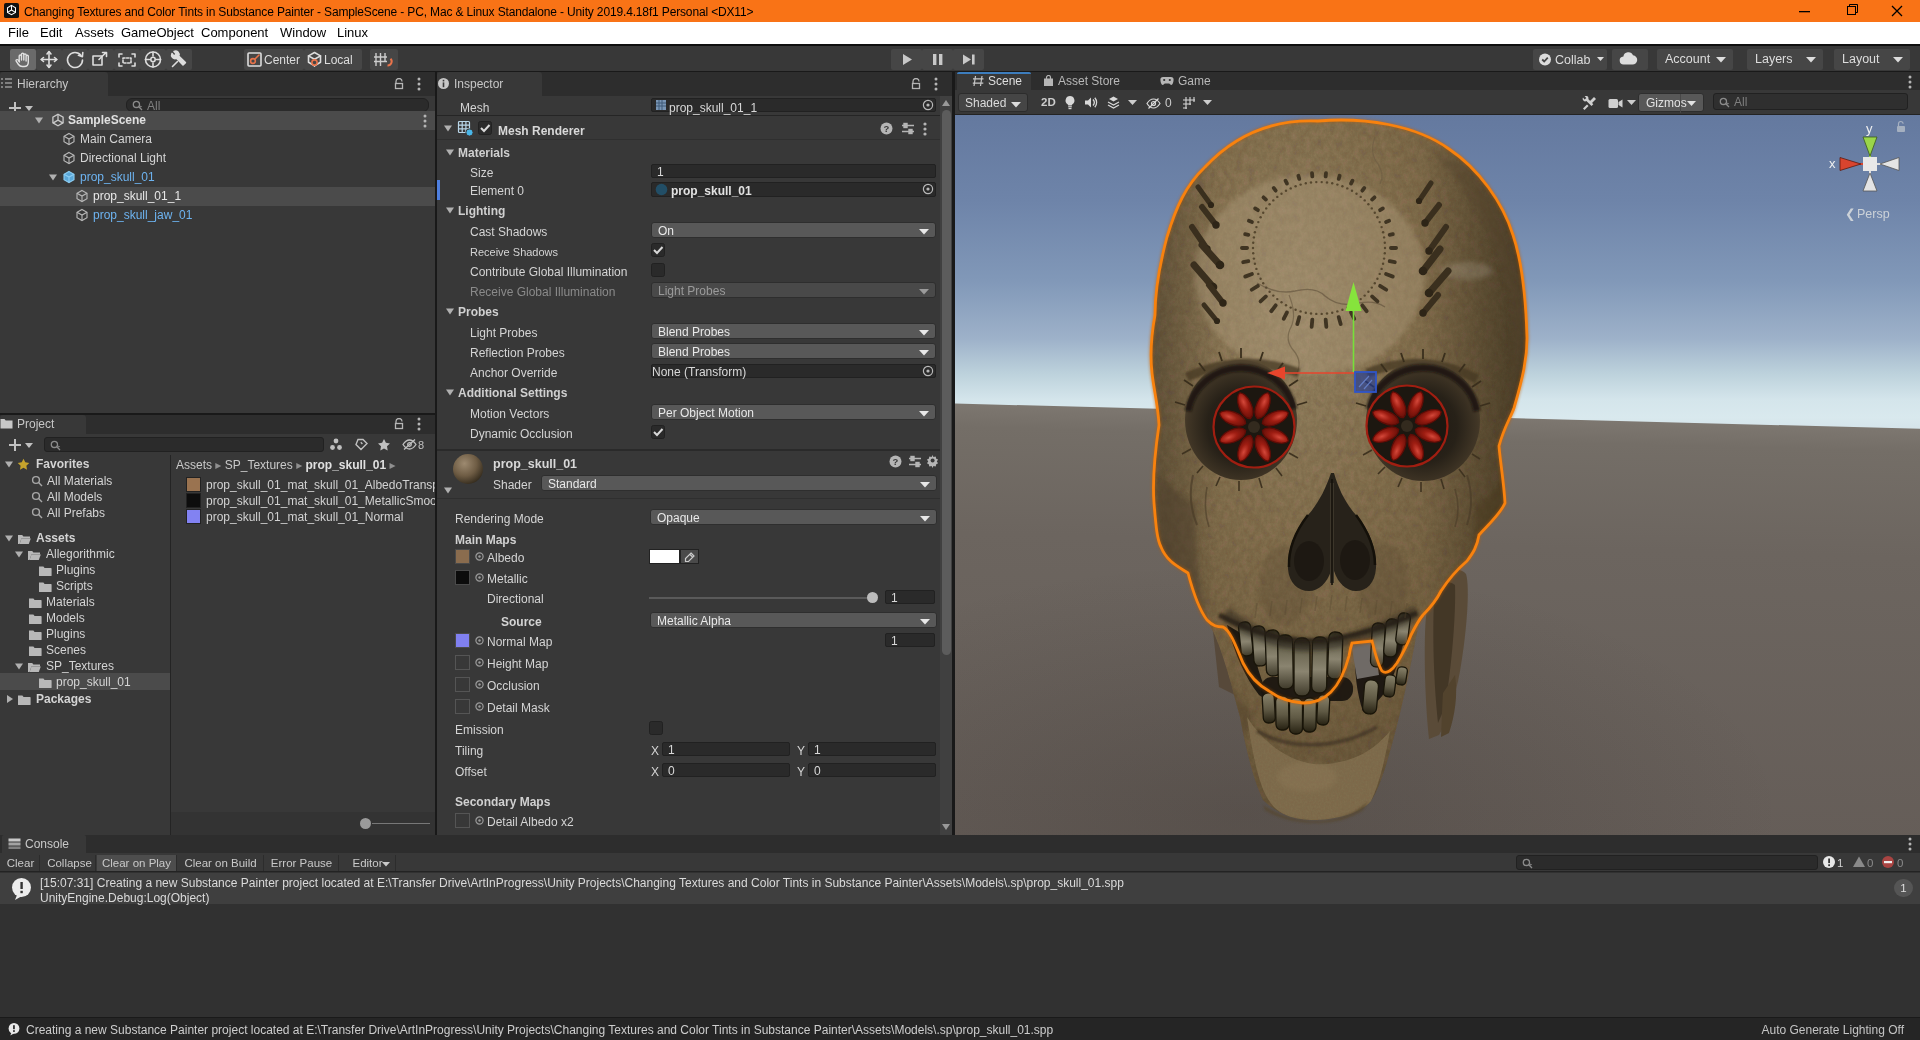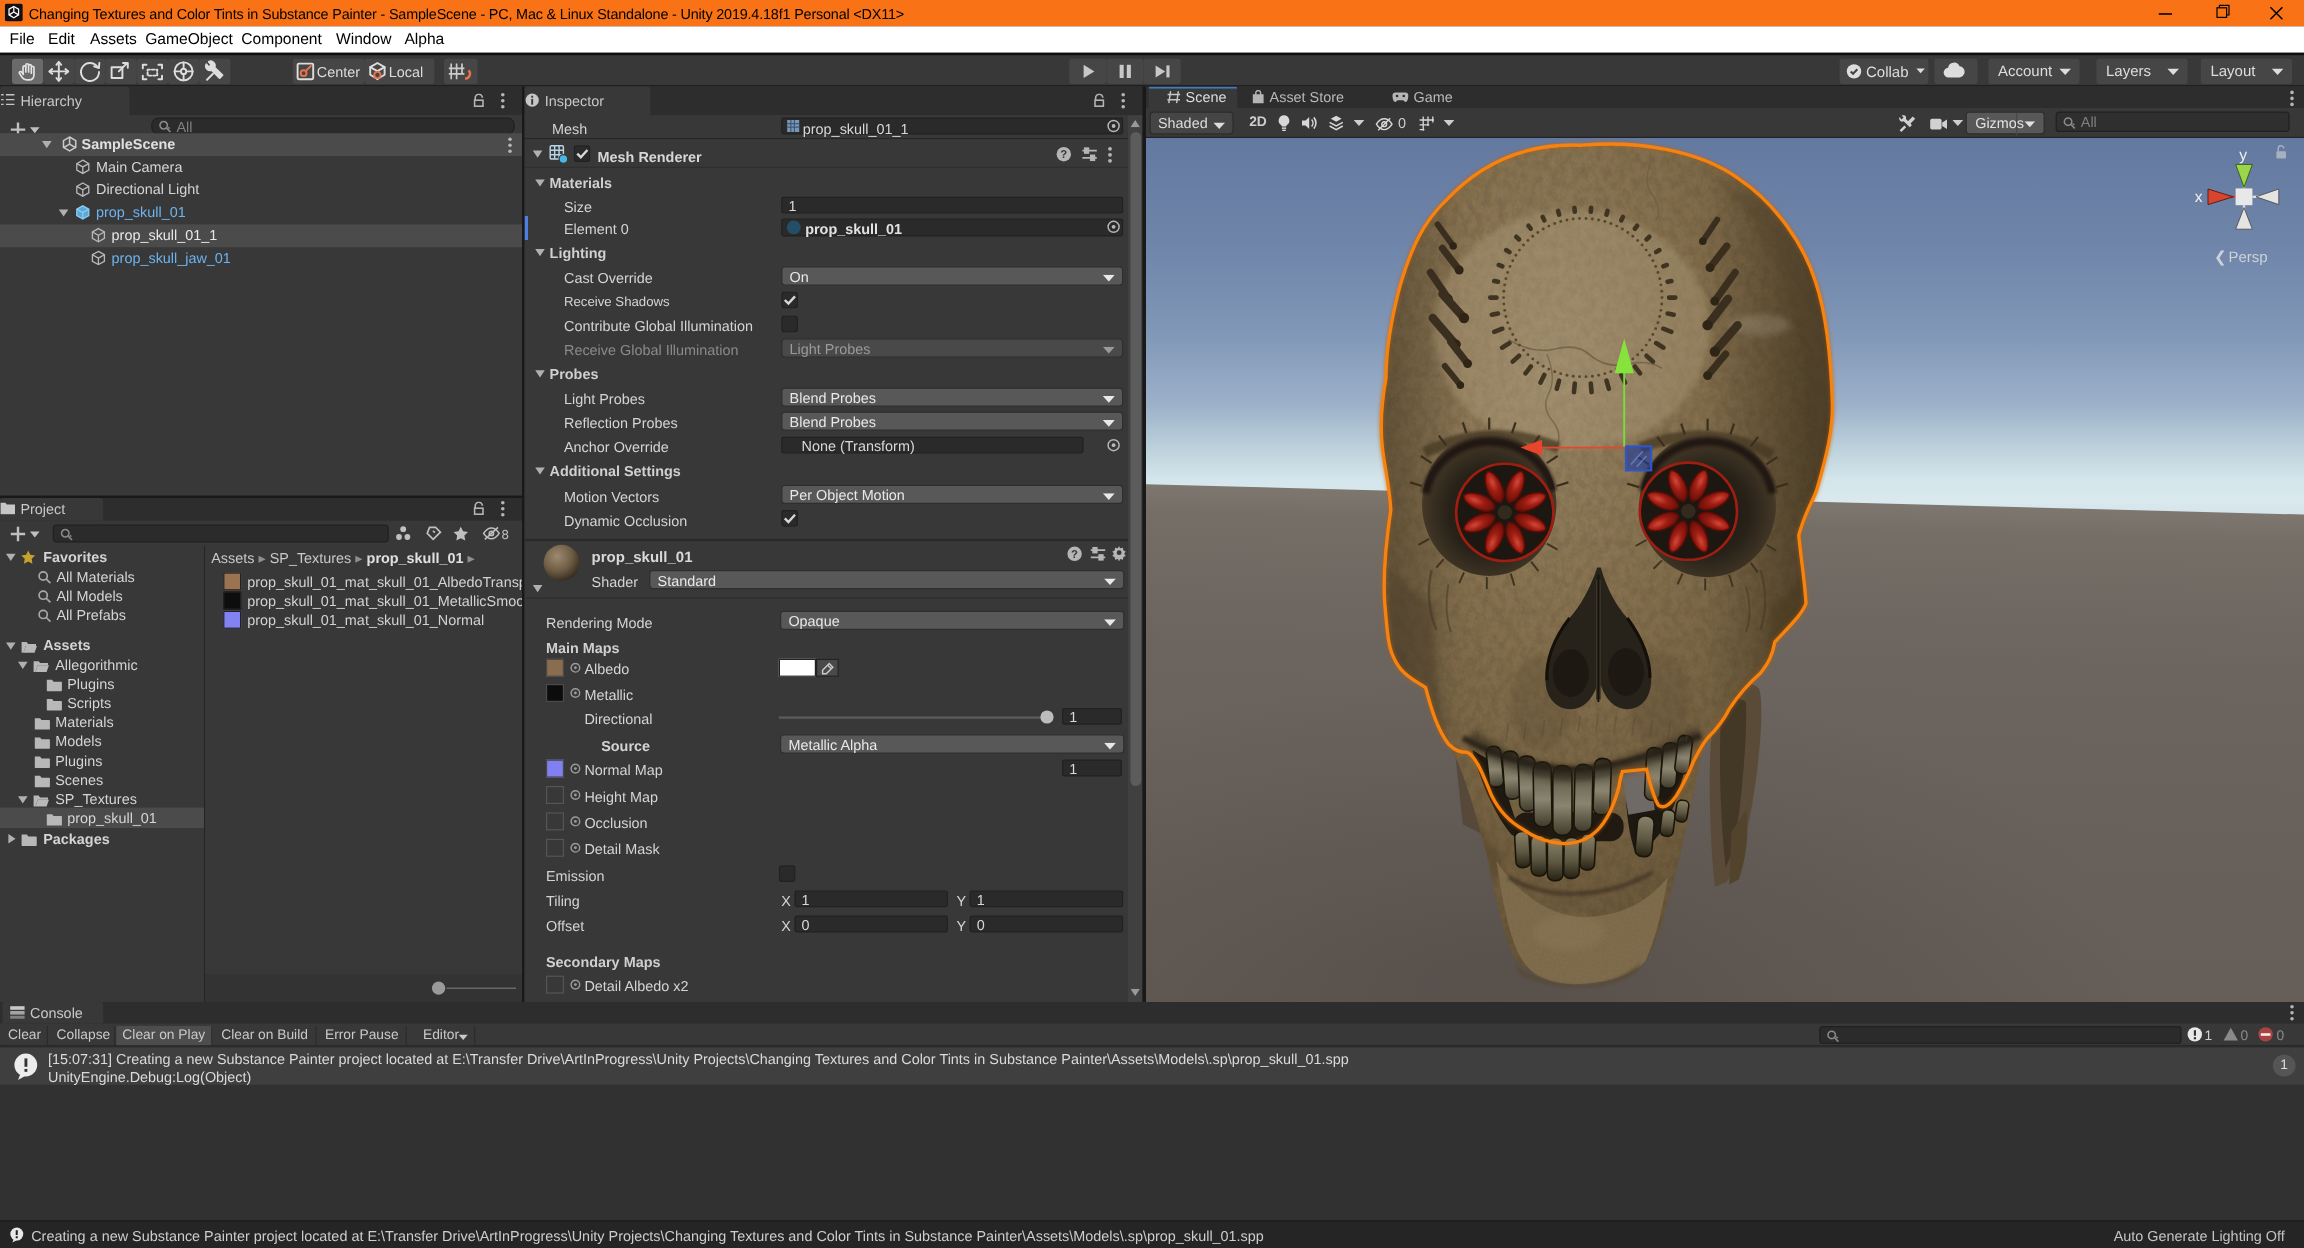--- a/index.html
+++ b/index.html
@@ -34,21 +34,21 @@
           <path d="M18 6l10 10M28 6l-10 10" stroke="#000" stroke-width="1.3"></path>
         </svg></div>
 </div>
 <div id="menubar">
       <span style="position:absolute;left:8px;top:0;line-height:22px">File</span>
       <span style="position:absolute;left:40px;top:0;line-height:22px">Edit</span>
       <span style="position:absolute;left:75px;top:0;line-height:22px">Assets</span>
       <span style="position:absolute;left:121px;top:0;line-height:22px">GameObject</span>
       <span style="position:absolute;left:201px;top:0;line-height:22px">Component</span>
       <span style="position:absolute;left:280px;top:0;line-height:22px">Window</span>
-      <span style="position:absolute;left:337px;top:0;line-height:22px">Alpha</span>
+      <span style="position:absolute;left:337px;top:0;line-height:22px">Linux</span>
     </div>
 <div id="toolbar">
 <div style="position:absolute;left:10px;top:3px;width:26px;height:21px;background:#6a6a6a;border-radius:2px"><svg width="26" height="21" viewBox="0 0 26 21">
           <g stroke="#e2e2e2" stroke-width="1.4" fill="none" stroke-linecap="round" stroke-linejoin="round">
             <path d="M9.2 12.5V7.1a1.15 1.15 0 0 1 2.3 0"></path>
             <path d="M11.5 11V5.3a1.15 1.15 0 0 1 2.3 0"></path>
             <path d="M13.8 11V6a1.15 1.15 0 0 1 2.3 0"></path>
             <path d="M16.1 12V7.3a1.1 1.1 0 0 1 2.2 0V13.2c0 2.6-1.6 4.3-4.2 4.3h-1.8c-1.7 0-2.9-.7-3.8-2l-2.3-3.4c-.5-.8.3-1.8 1.2-1.4.5.2 1 .6 1.4 1.2l.7 1"></path>
           </g>
         </svg></div>
@@ -448,21 +448,21 @@
       </svg>
       <span style="position:absolute;left:234px;top:88px;font-weight:bold;color:#e2e2e2;font-size:12px;line-height:14px;white-space:nowrap">prop_skull_01</span>
       <svg width="12" height="12" style="position:absolute;left:485px;top:87px" viewBox="0 0 12 12">
         <circle cx="6" cy="6" r="4.6" fill="none" stroke="#b8b8b8" stroke-width="1.2"></circle>
         <circle cx="6" cy="6" r="1.6" fill="#b8b8b8"></circle>
       </svg>
       <svg width="10" height="10" style="position:absolute;left:8px;top:109px" viewBox="0 0 10 10">
         <path d="M1 2.5l8 0-4 6z" fill="#b0b0b0"></path>
       </svg>
       <span style="position:absolute;left:21px;top:108px;font-weight:bold;color:#d0d0d0;font-size:12px;line-height:14px;white-space:nowrap">Lighting</span>
-      <span style="position:absolute;left:33px;top:129px;font-weight:normal;color:#d4d4d4;font-size:12px;line-height:14px;white-space:nowrap">Cast Override</span>
+      <span style="position:absolute;left:33px;top:129px;font-weight:normal;color:#d4d4d4;font-size:12px;line-height:14px;white-space:nowrap">Cast Shadows</span>
       <div style="position:absolute;left:214px;top:126px;width:285px;height:16px;background:#585858;border:1px solid #2e2e2e;border-radius:3px;line-height:16px;padding-left:6px;color:#e8e8e8">On
     <svg width="10" height="6" style="position:absolute;right:6px;top:6px">
           <path d="M0 0l5 5.6L10 0z" fill="#e8e8e8"></path>
         </svg></div>
       <span style="position:absolute;left:33px;top:149px;font-weight:normal;color:#d4d4d4;font-size:11px;line-height:14px;white-space:nowrap">Receive Shadows</span>
       <svg width="14" height="14" style="position:absolute;left:214px;top:147px" viewBox="0 0 14 14">
         <rect x="0.5" y="0.5" width="13" height="13" rx="2" fill="#2a2a2a" stroke="#212121"></rect>
         <path d="M3 7l3 3 5.5-6" stroke="#d8d8d8" stroke-width="2" fill="none"></path>
       </svg>
       <span style="position:absolute;left:33px;top:169px;font-weight:normal;color:#d4d4d4;font-size:12px;line-height:14px;white-space:nowrap">Contribute Global Illumination</span>
@@ -482,21 +482,21 @@
       <div style="position:absolute;left:214px;top:227px;width:285px;height:16px;background:#585858;border:1px solid #2e2e2e;border-radius:3px;line-height:16px;padding-left:6px;color:#e8e8e8">Blend Probes
     <svg width="10" height="6" style="position:absolute;right:6px;top:6px">
           <path d="M0 0l5 5.6L10 0z" fill="#e8e8e8"></path>
         </svg></div>
       <span style="position:absolute;left:33px;top:250px;font-weight:normal;color:#d4d4d4;font-size:12px;line-height:14px;white-space:nowrap">Reflection Probes</span>
       <div style="position:absolute;left:214px;top:247px;width:285px;height:16px;background:#585858;border:1px solid #2e2e2e;border-radius:3px;line-height:16px;padding-left:6px;color:#e8e8e8">Blend Probes
     <svg width="10" height="6" style="position:absolute;right:6px;top:6px">
           <path d="M0 0l5 5.6L10 0z" fill="#e8e8e8"></path>
         </svg></div>
       <span style="position:absolute;left:33px;top:270px;font-weight:normal;color:#d4d4d4;font-size:12px;line-height:14px;white-space:nowrap">Anchor Override</span>
-      <div style="position:absolute;left:214px;top:268px;width:252px;height:14px;background:#2a2a2a;border:1px solid #212121;border-radius:2px;line-height:14px;padding-left:16px;color:#d8d8d8">None (Transform)</div>
+      <div style="position:absolute;left:214px;top:268px;width:285px;height:14px;background:#2a2a2a;border:1px solid #212121;border-radius:2px;line-height:14px;padding-left:0;color:#d8d8d8">None (Transform)</div>
       <svg width="12" height="12" style="position:absolute;left:485px;top:269px" viewBox="0 0 12 12">
         <circle cx="6" cy="6" r="4.6" fill="none" stroke="#b8b8b8" stroke-width="1.2"></circle>
         <circle cx="6" cy="6" r="1.6" fill="#b8b8b8"></circle>
       </svg>
       <svg width="10" height="10" style="position:absolute;left:8px;top:291px" viewBox="0 0 10 10">
         <path d="M1 2.5l8 0-4 6z" fill="#b0b0b0"></path>
       </svg>
       <span style="position:absolute;left:21px;top:290px;font-weight:bold;color:#d0d0d0;font-size:12px;line-height:14px;white-space:nowrap">Additional Settings</span>
       <span style="position:absolute;left:33px;top:311px;font-weight:normal;color:#d4d4d4;font-size:12px;line-height:14px;white-space:nowrap">Motion Vectors</span>
       <div style="position:absolute;left:214px;top:308px;width:285px;height:16px;background:#585858;border:1px solid #2e2e2e;border-radius:3px;line-height:16px;padding-left:6px;color:#e8e8e8">Per Object Motion

